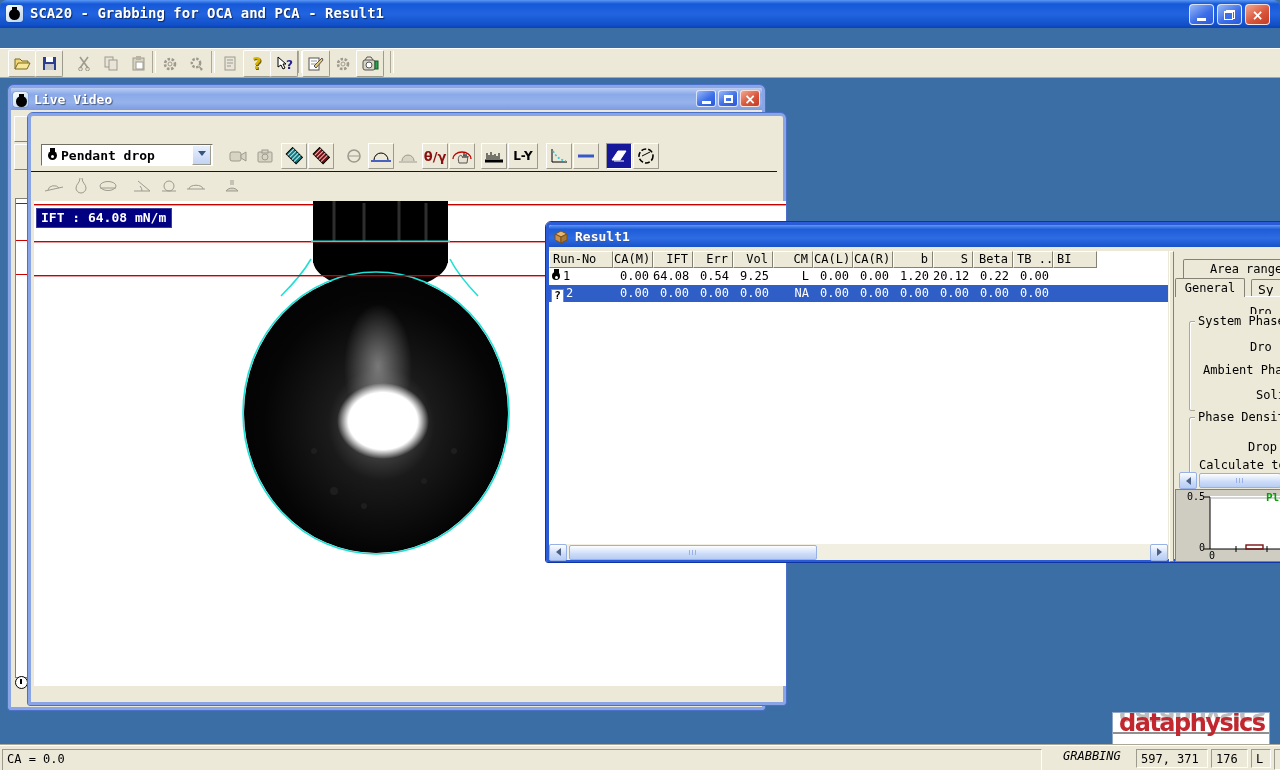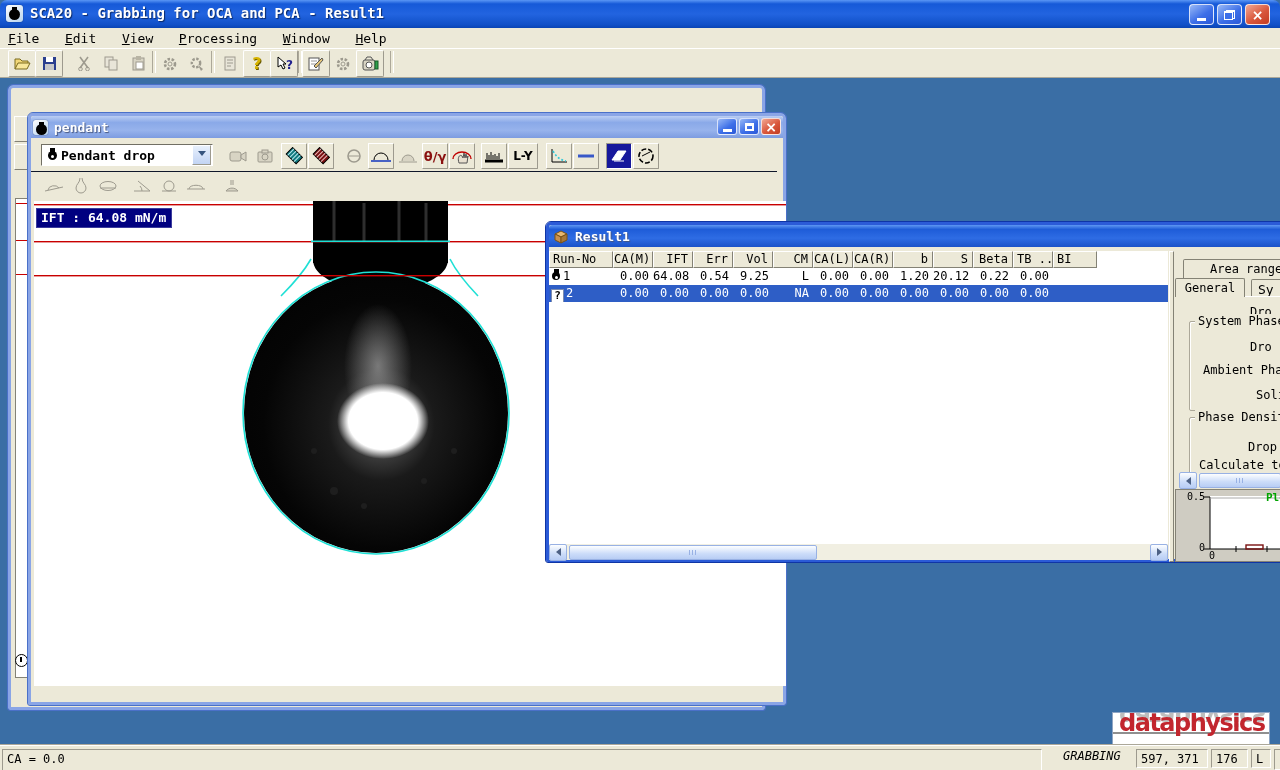--- a/index.html
+++ b/index.html
@@ -146,28 +146,20 @@
         <div class="glyph-min"></div>
       </div>
     <div class="abs capbtn" style="left:1217px;top:4px;">
         <div class="glyph-restore"></div>
       </div>
     <div class="abs capbtn close" style="left:1245px;top:4px;">
         <div class="glyph-x"></div>
       </div>
   </div>
 
-  <div class="abs" id="menubar">
-    <span class="menu-item">File</span>
-    <span class="menu-item">Edit</span>
-    <span class="menu-item">View</span>
-    <span class="menu-item">Processing</span>
-    <span class="menu-item">Window</span>
-    <span class="menu-item">Help</span>
-  </div>
 
   <div class="abs" id="main-toolbar">
     <div class="tbtn up" style="left:8px;">
       <svg width="17" height="15">
           <path d="M1 13 V3 H6 L8 5 H14 V7" fill="#F2D878" stroke="#7A6A1E"></path>
           <path d="M1 13 L4 7 H16 L13 13 Z" fill="#F8E79A" stroke="#7A6A1E"></path>
         </svg>
     </div>
     <div class="tbtn up" style="left:35px;">
       <svg width="15" height="15">
@@ -244,47 +236,47 @@
           <rect x="1" y="4" width="12" height="10" rx="2" fill="#D8D4C4" stroke="#555"></rect>
           <circle cx="7" cy="9" r="3" fill="#fff" stroke="#555"></circle>
           <rect x="13" y="5" width="3" height="8" fill="#2EA04A" stroke="#155A28"></rect>
           <path d="M3 4 L5 1 H9 L11 4" fill="none" stroke="#555"></path>
         </svg>
     </div>
     <div class="tsep" style="left:390px;"></div>
   </div>
 
   <div class="childwin" style="left:8px;top:85px;width:751px;height:619px;">
-
-    <div class="abs raised" style="left:3px;top:28px;width:16px;height:24px;background:#ECE9D8;"></div>
-    <div class="abs raised" style="left:3px;top:56px;width:16px;height:24px;background:#ECE9D8;"></div>
-    <div class="abs" style="left:4px;top:110px;width:16px;height:478px;background:#fff;border:1px solid #848275;">
-      <div class="abs" style="left:0;top:4px;width:16px;height:1px;background:#C80000;"></div>
-      <div class="abs" style="left:0;top:41px;width:16px;height:1px;background:#C80000;"></div>
-      <div class="abs" style="left:0;top:75px;width:16px;height:1px;background:#C80000;"></div>
-    </div>
-    <div class="abs clock-glyph" style="left:4px;top:566px;"></div>
-  </div>
-
-  <div class="childwin" style="left:28px;top:113px;width:752px;height:586px;">
     <div class="childcap">
       <div class="app-icon" style="width:15px;height:15px;"></div>
-      <span class="cap-text">pendant</span>
+      <span class="cap-text">Live Video</span>
       <div class="capbtns">
         <div class="capbtn capbtn-sm">
             <div class="glyph-min"></div>
           </div>
         <div class="capbtn capbtn-sm">
             <div class="glyph-max"></div>
           </div>
         <div class="capbtn capbtn-sm close">
             <div class="glyph-x"></div>
           </div>
       </div>
     </div>
+
+    <div class="abs raised" style="left:3px;top:28px;width:16px;height:24px;background:#ECE9D8;"></div>
+    <div class="abs raised" style="left:3px;top:56px;width:16px;height:24px;background:#ECE9D8;"></div>
+    <div class="abs" style="left:4px;top:110px;width:16px;height:478px;background:#fff;border:1px solid #848275;">
+      <div class="abs" style="left:0;top:4px;width:16px;height:1px;background:#C80000;"></div>
+      <div class="abs" style="left:0;top:41px;width:16px;height:1px;background:#C80000;"></div>
+      <div class="abs" style="left:0;top:75px;width:16px;height:1px;background:#C80000;"></div>
+    </div>
+    <div class="abs clock-glyph" style="left:4px;top:566px;"></div>
+  </div>
+
+  <div class="childwin" style="left:28px;top:113px;width:752px;height:586px;">
 
     <div class="abs" style="left:0px;top:24px;width:746px;height:31px;background:#ECE9D8;border-bottom:3px solid #0f172a;">
       <div class="combo" style="left:10px;top:4px;width:172px;">
         <div class="cfield">
             <span class="pglyph"></span>
           <span>Pendant drop</span>
           </div>
         <div class="cbtn">
             <div class="arrow-down" style="margin-top:1px;"></div>
           </div>

